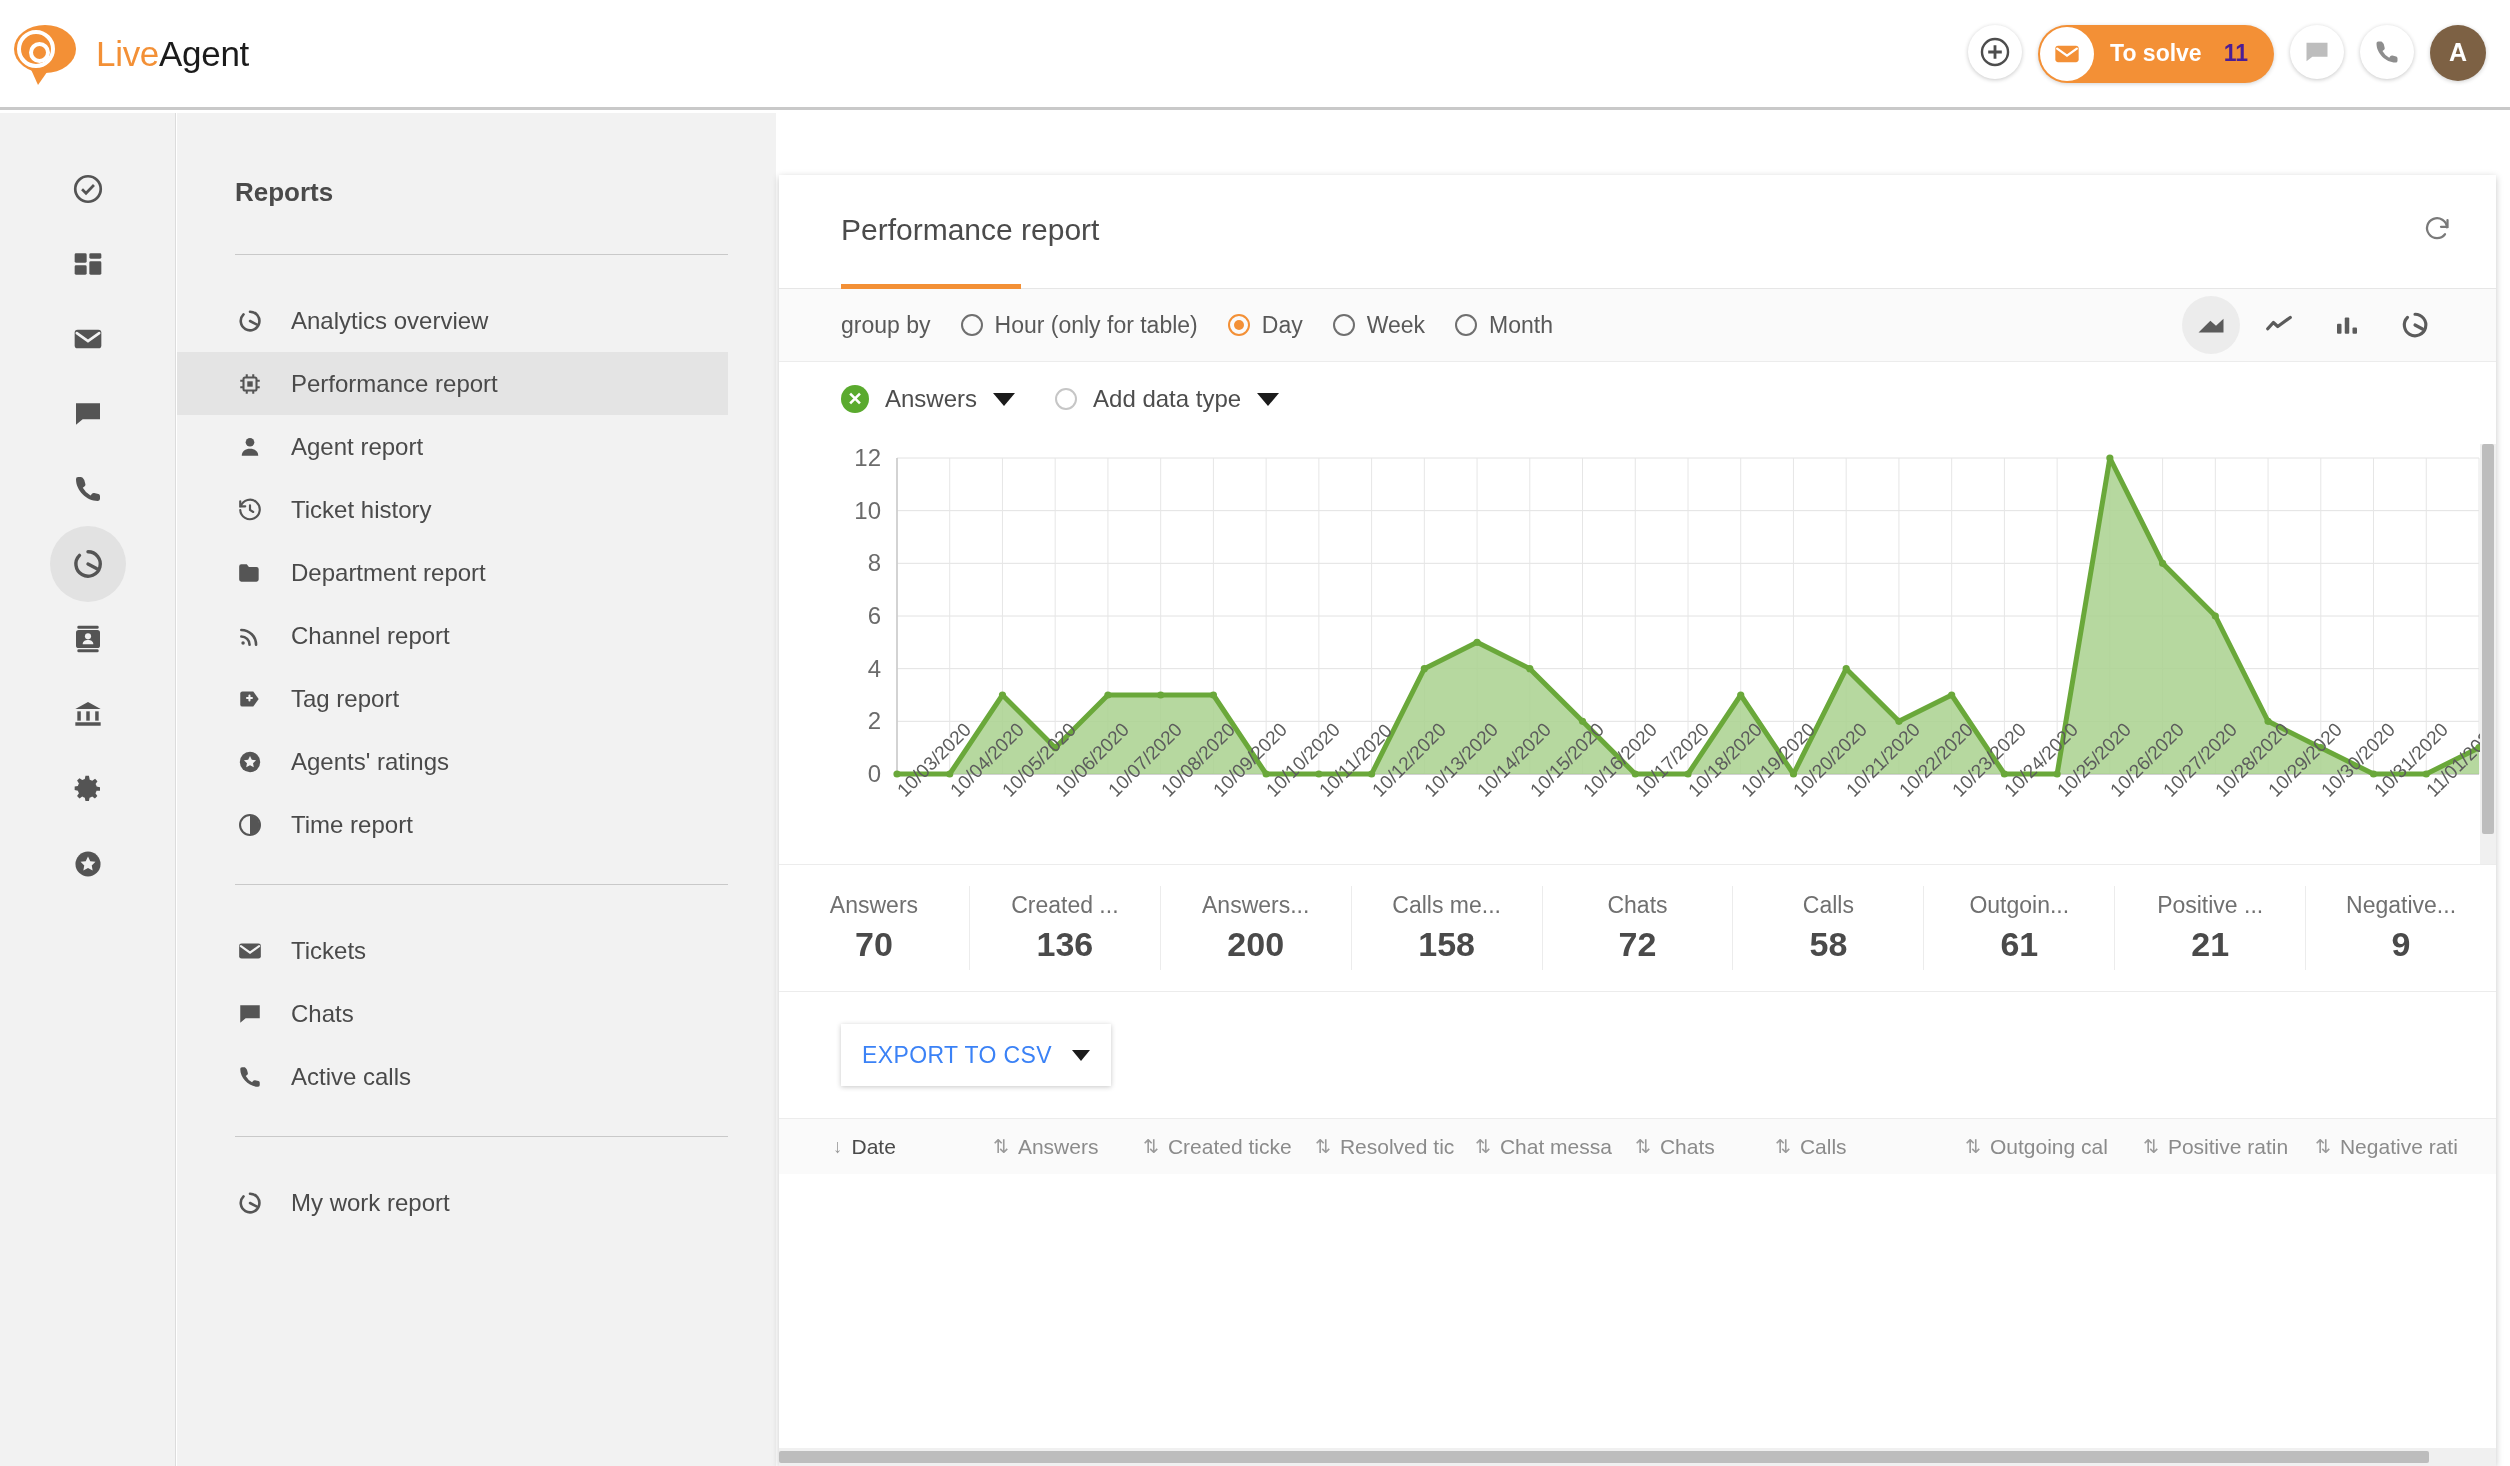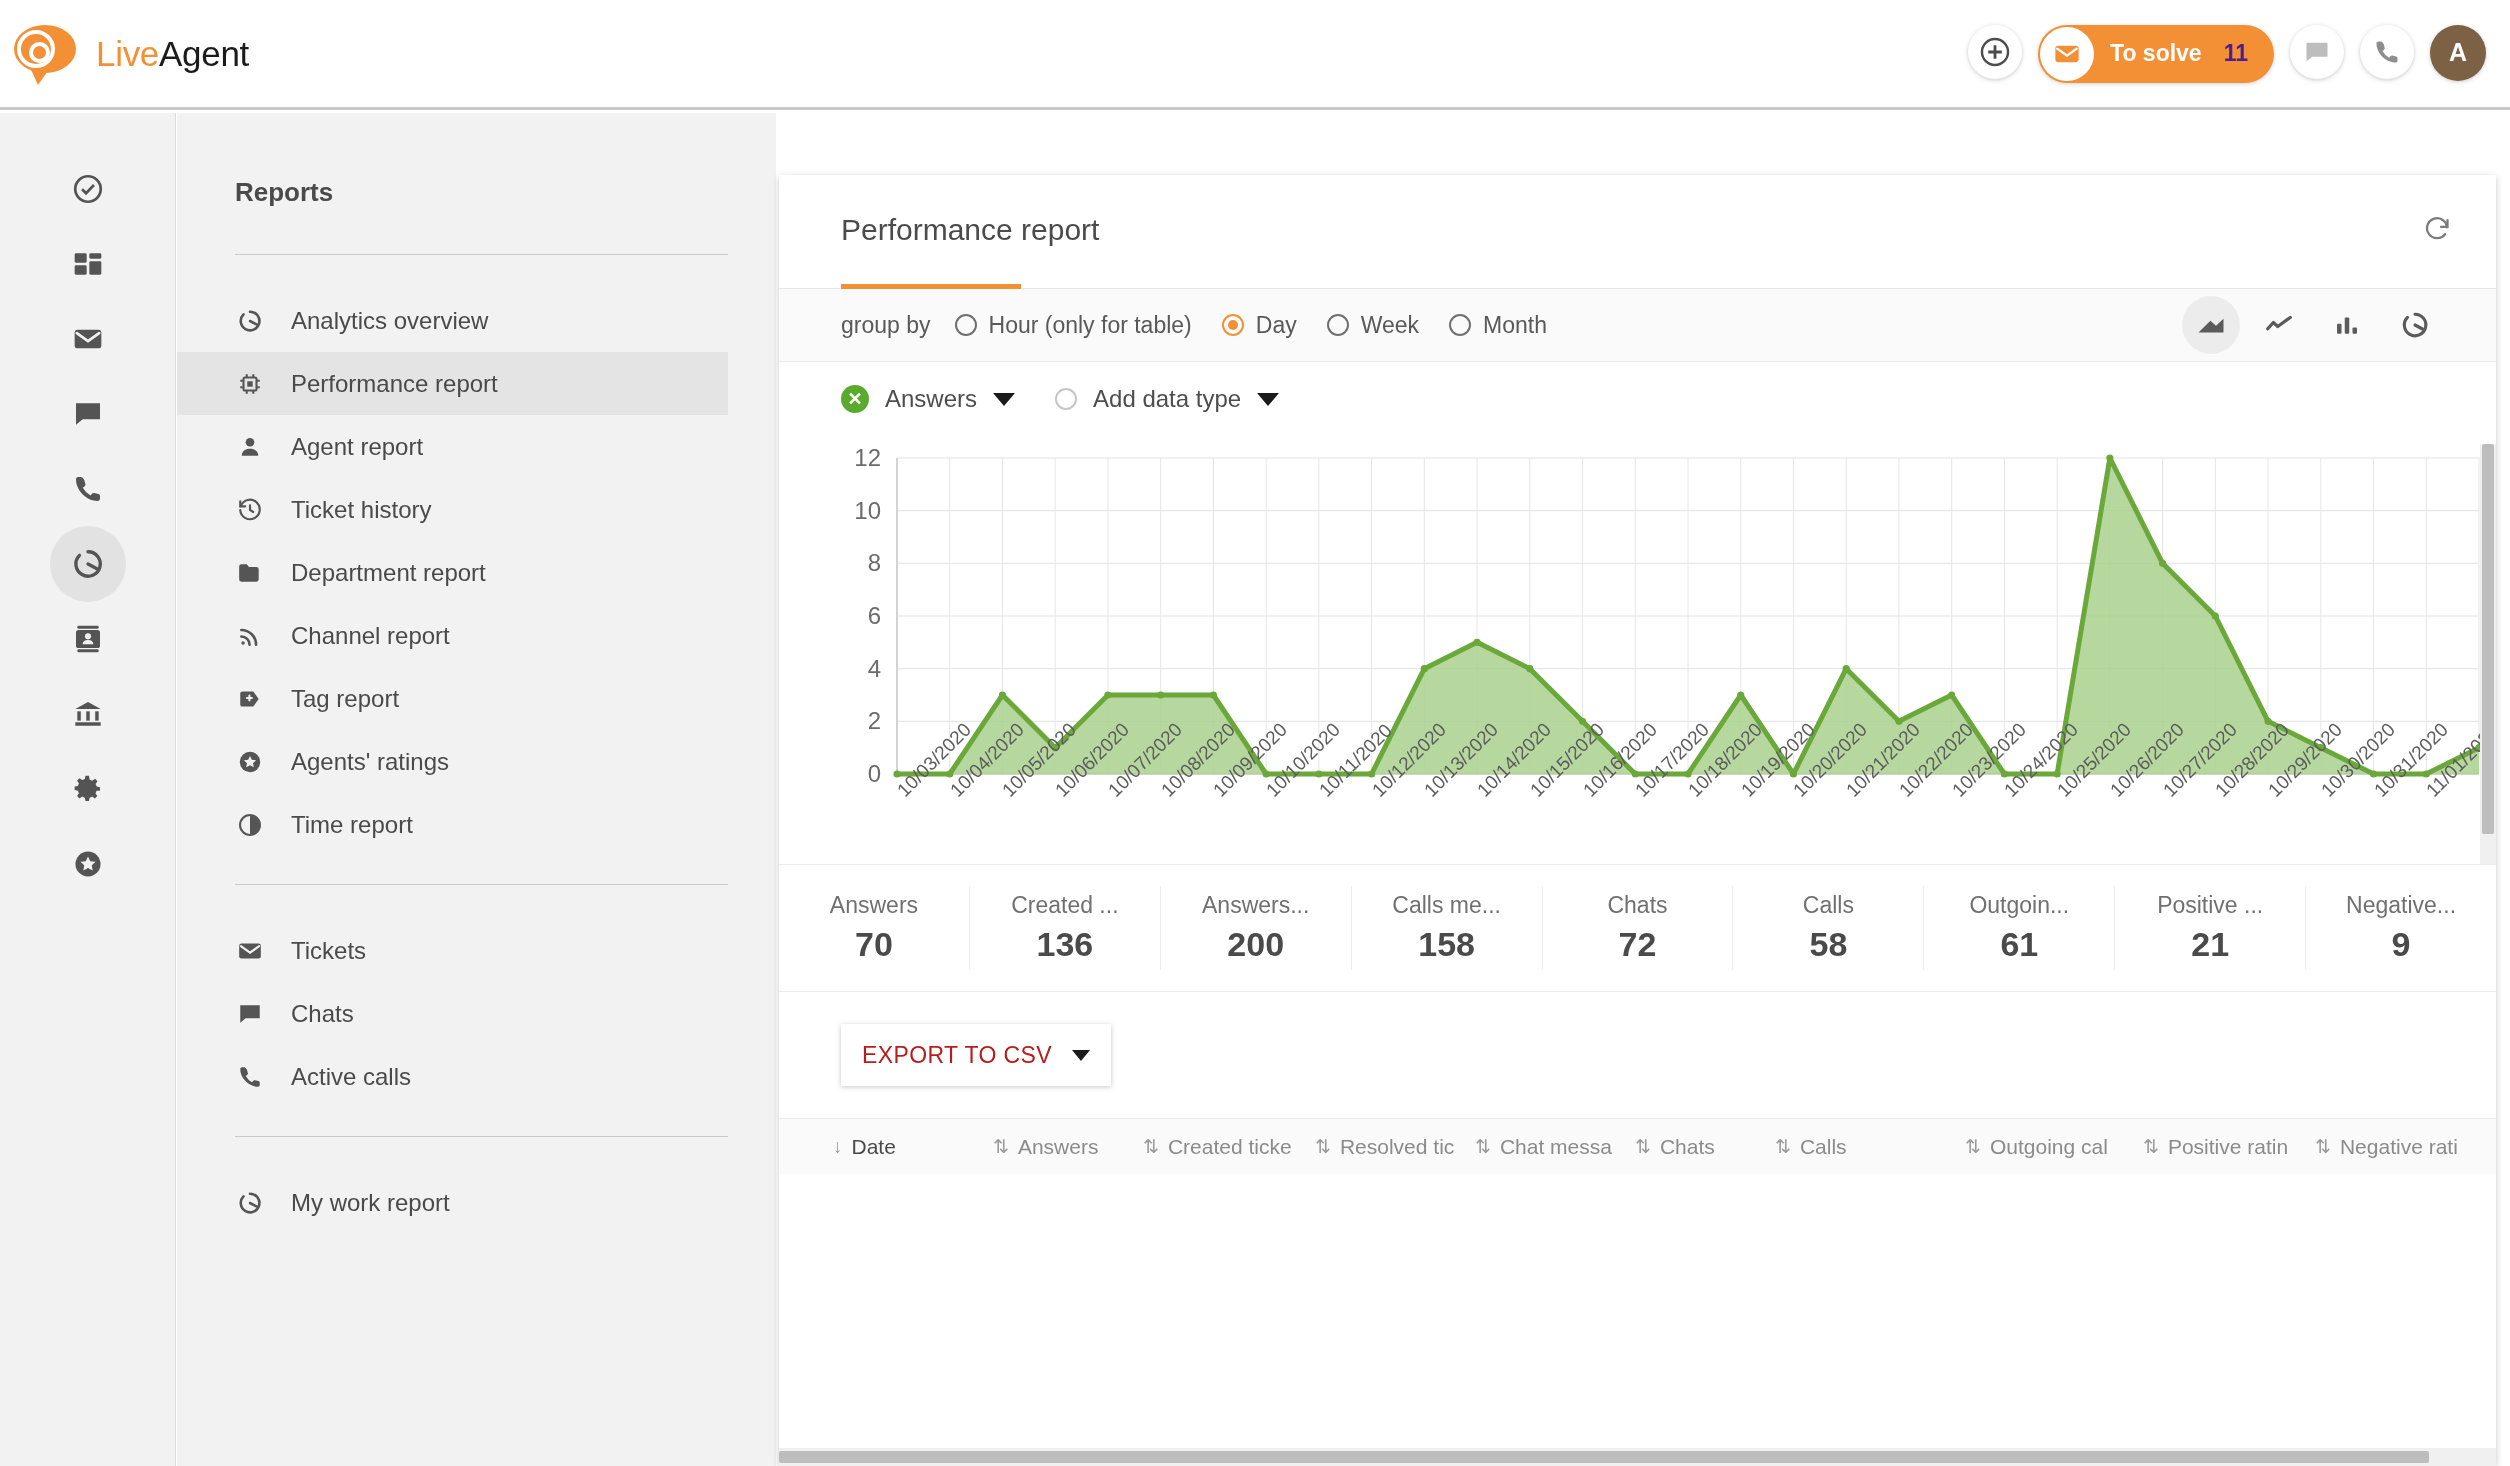--- a/index.html
+++ b/index.html
@@ -120,21 +120,21 @@
   .tabstrip { height: 5px; position: relative; }
   .tabstrip .tabline { position:absolute; left:0; bottom:0; width:1717px; height:1px; background:#e6e6e6; }
   .tabstrip .tabactive { position:absolute; left: 62px; bottom:0; width: 180px; height: 5px; background:#f39036; }
 
   .ctrlbar {
     height: 73px; background: #fafafa; border-bottom: 1px solid #ececec;
     display:flex; align-items:center; justify-content: space-between;
     padding: 0 18px 0 62px;
   }
   .groupby { display:flex; align-items:center; gap: 14px; font-size: 23px; color:#595959; }
-  .groupby .lbl { margin-right: 10px; }
+  .groupby .lbl { margin-right: 16px; }
   .radio {
     width: 22px; height: 22px; border-radius: 50%; border: 2.5px solid #6f6f6f;
     display:inline-block; position: relative; flex: none;
   }
   .radio.on { border-color: #f39036; }
   .radio.on:after {
     content:""; position:absolute; left:4px; top:4px; width:10px; height:10px;
     border-radius:50%; background:#f39036;
   }
   .ropt { display:flex; align-items:center; gap: 12px; margin-right: 16px; }
@@ -179,21 +179,21 @@
   }
   .sum-cell:last-child { border-right: none; }
   .sum-label { font-size: 23px; color:#707070; margin-bottom: 6px; white-space:nowrap; overflow:hidden; }
   .sum-value { font-size: 34px; font-weight: bold; color:#4a4a4a; }
 
   .exportrow { height: 126px; display:flex; align-items:center; padding-left: 62px; }
   .export-btn {
     height: 62px; min-width: 270px; background:#ffffff;
     box-shadow: 0 1px 5px rgba(0,0,0,.22);
     display:flex; align-items:center; justify-content:center; gap: 20px;
-    font-size: 23px; color:#b91c1c; letter-spacing: .4px;
+    font-size: 23px; color:#3b82f6; letter-spacing: .4px;
   }
   .caret-sm { width:0;height:0;border-left:9px solid transparent;border-right:9px solid transparent;border-top:11px solid #1b1b1b; }
 
   .tablehead {
     height: 56px; background:#fafafa; border-top:1px solid #ececec;
     display:flex; align-items:center; font-size: 21px; color:#8b8b8b;
     padding-left: 54px; overflow:hidden;
   }
   .th { display:flex; align-items:center; gap: 9px; flex: none; overflow:hidden; white-space: nowrap; }
   .th.first { color:#4a4a4a; font-weight: normal; }

